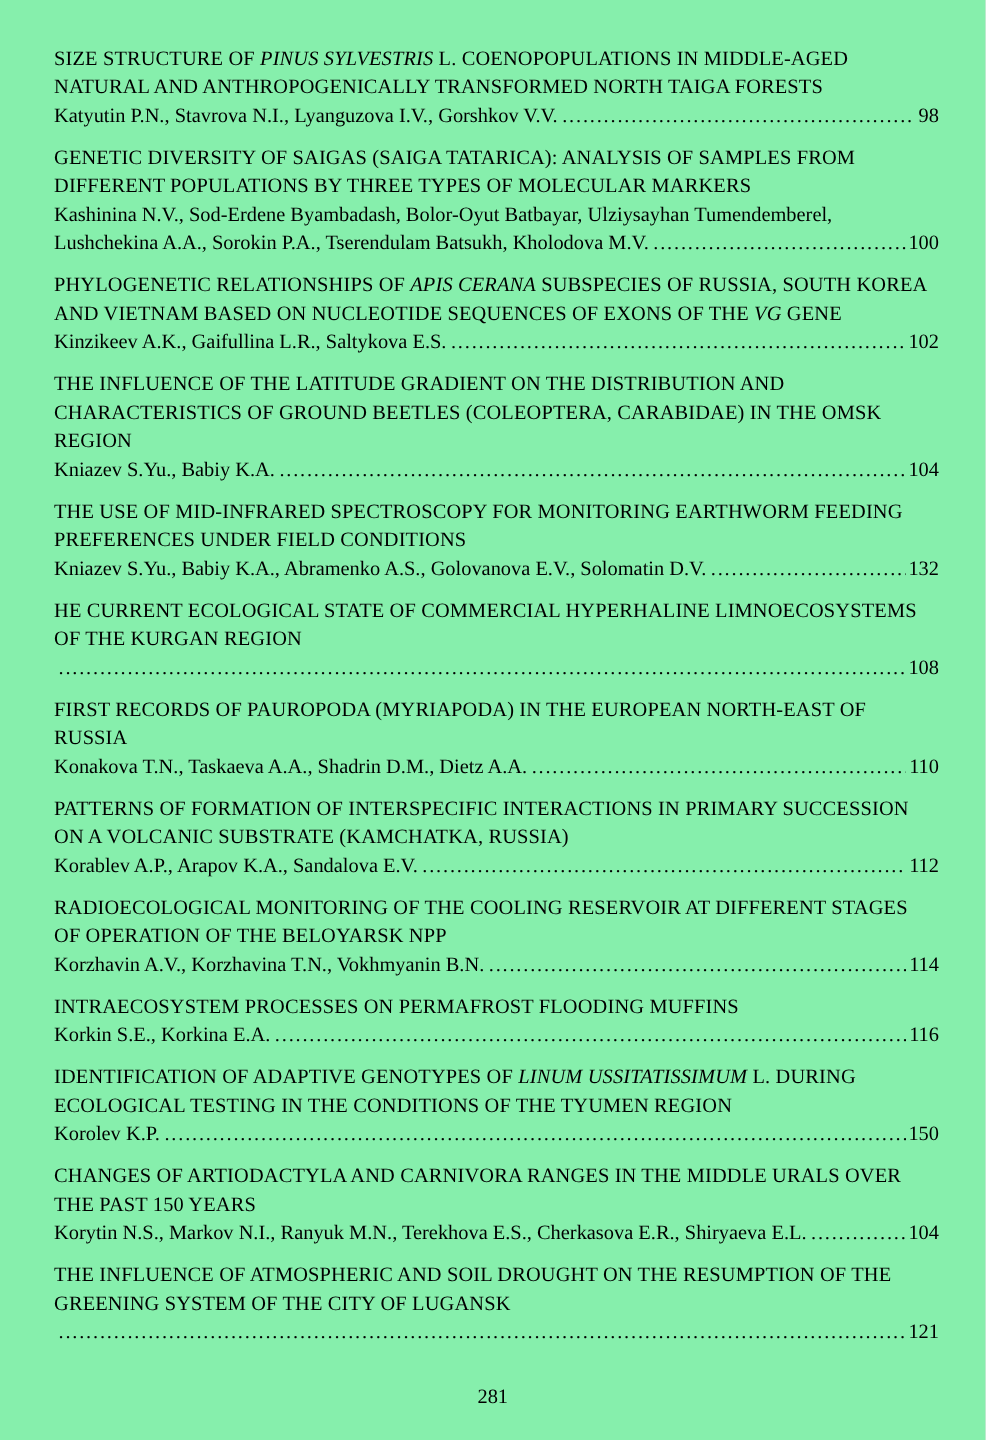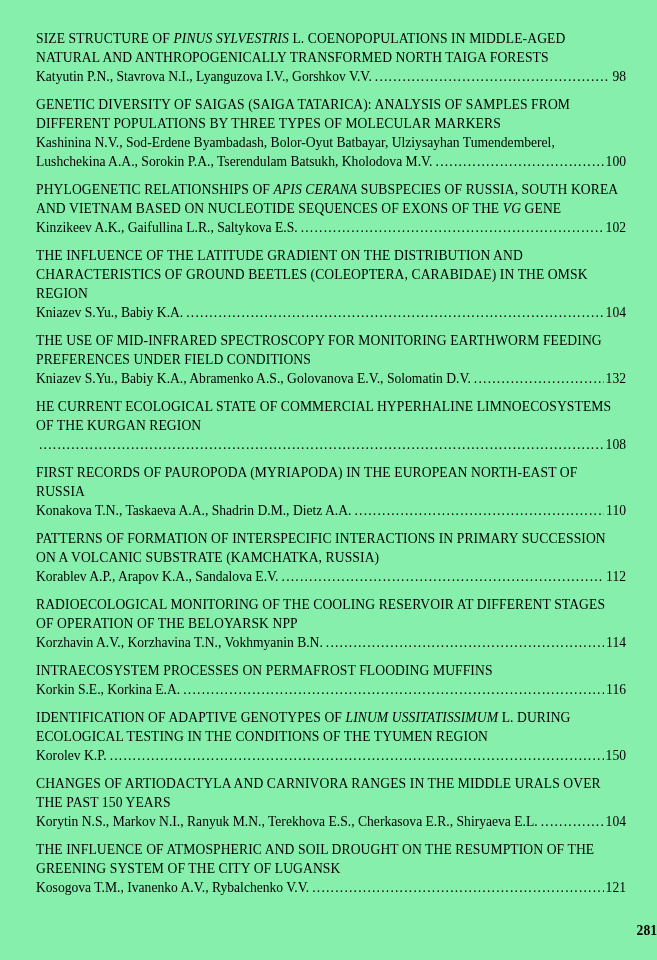--- a/index.html
+++ b/index.html
@@ -56,23 +56,22 @@
   }
   .pagenum {
     flex: 0 0 auto;
     padding-left: 2px;
   }
   .footer {
     position: absolute;
     left: 0;
     right: 0;
     bottom: 21px;
-    text-align: right;
+    text-align: center;
     font-size: 13.6px;
-    font-weight: bold;
   }
 </style>
 </head>
 <body>
 
 <div class="page">
   <div class="toc-list">
       <article class="entry">
         <h2 class="entry-title"><span>SIZE STRUCTURE OF </span><span class="italic">PINUS SYLVESTRIS</span><span> L. COENOPOPULATIONS IN MIDDLE-AGED NATURAL AND ANTHROPOGENICALLY TRANSFORMED NORTH TAIGA FORESTS</span></h2>
         <p class="authors-line">
@@ -167,21 +166,20 @@
         <h2 class="entry-title"><span>CHANGES OF ARTIODACTYLA AND CARNIVORA RANGES IN THE MIDDLE URALS OVER THE PAST 150 YEARS</span></h2>
         <p class="authors-line">
           <span class="authors">Korytin N.S., Markov N.I., Ranyuk M.N., Terekhova E.S., Cherkasova E.R., Shiryaeva E.L.</span>
           <span class="leader">....................................................................................................................................................................................................................................................................</span>
           <span class="pagenum">104</span>
         </p>
       </article>
       <article class="entry">
         <h2 class="entry-title"><span>THE INFLUENCE OF ATMOSPHERIC AND SOIL DROUGHT ON THE RESUMPTION OF THE GREENING SYSTEM OF THE CITY OF LUGANSK</span></h2>
         <p class="authors-line">
-          <span class="authors">Kosogova T.M., Ivanenko A.V., Rybalchenko V.V.</span>
           <span class="leader">....................................................................................................................................................................................................................................................................</span>
           <span class="pagenum">121</span>
         </p>
       </article>
     </div>
   <div class="footer">
     <span>281</span>
   </div>
 </div>
 

